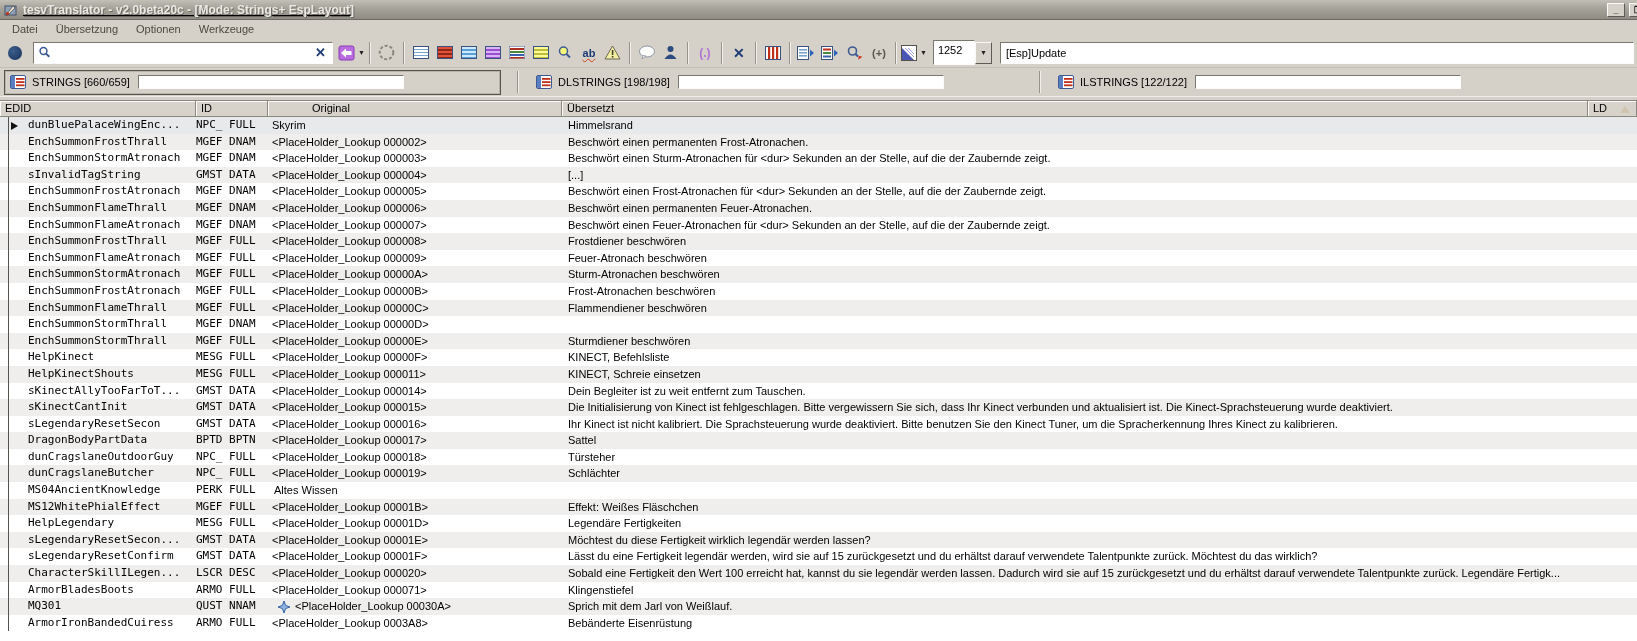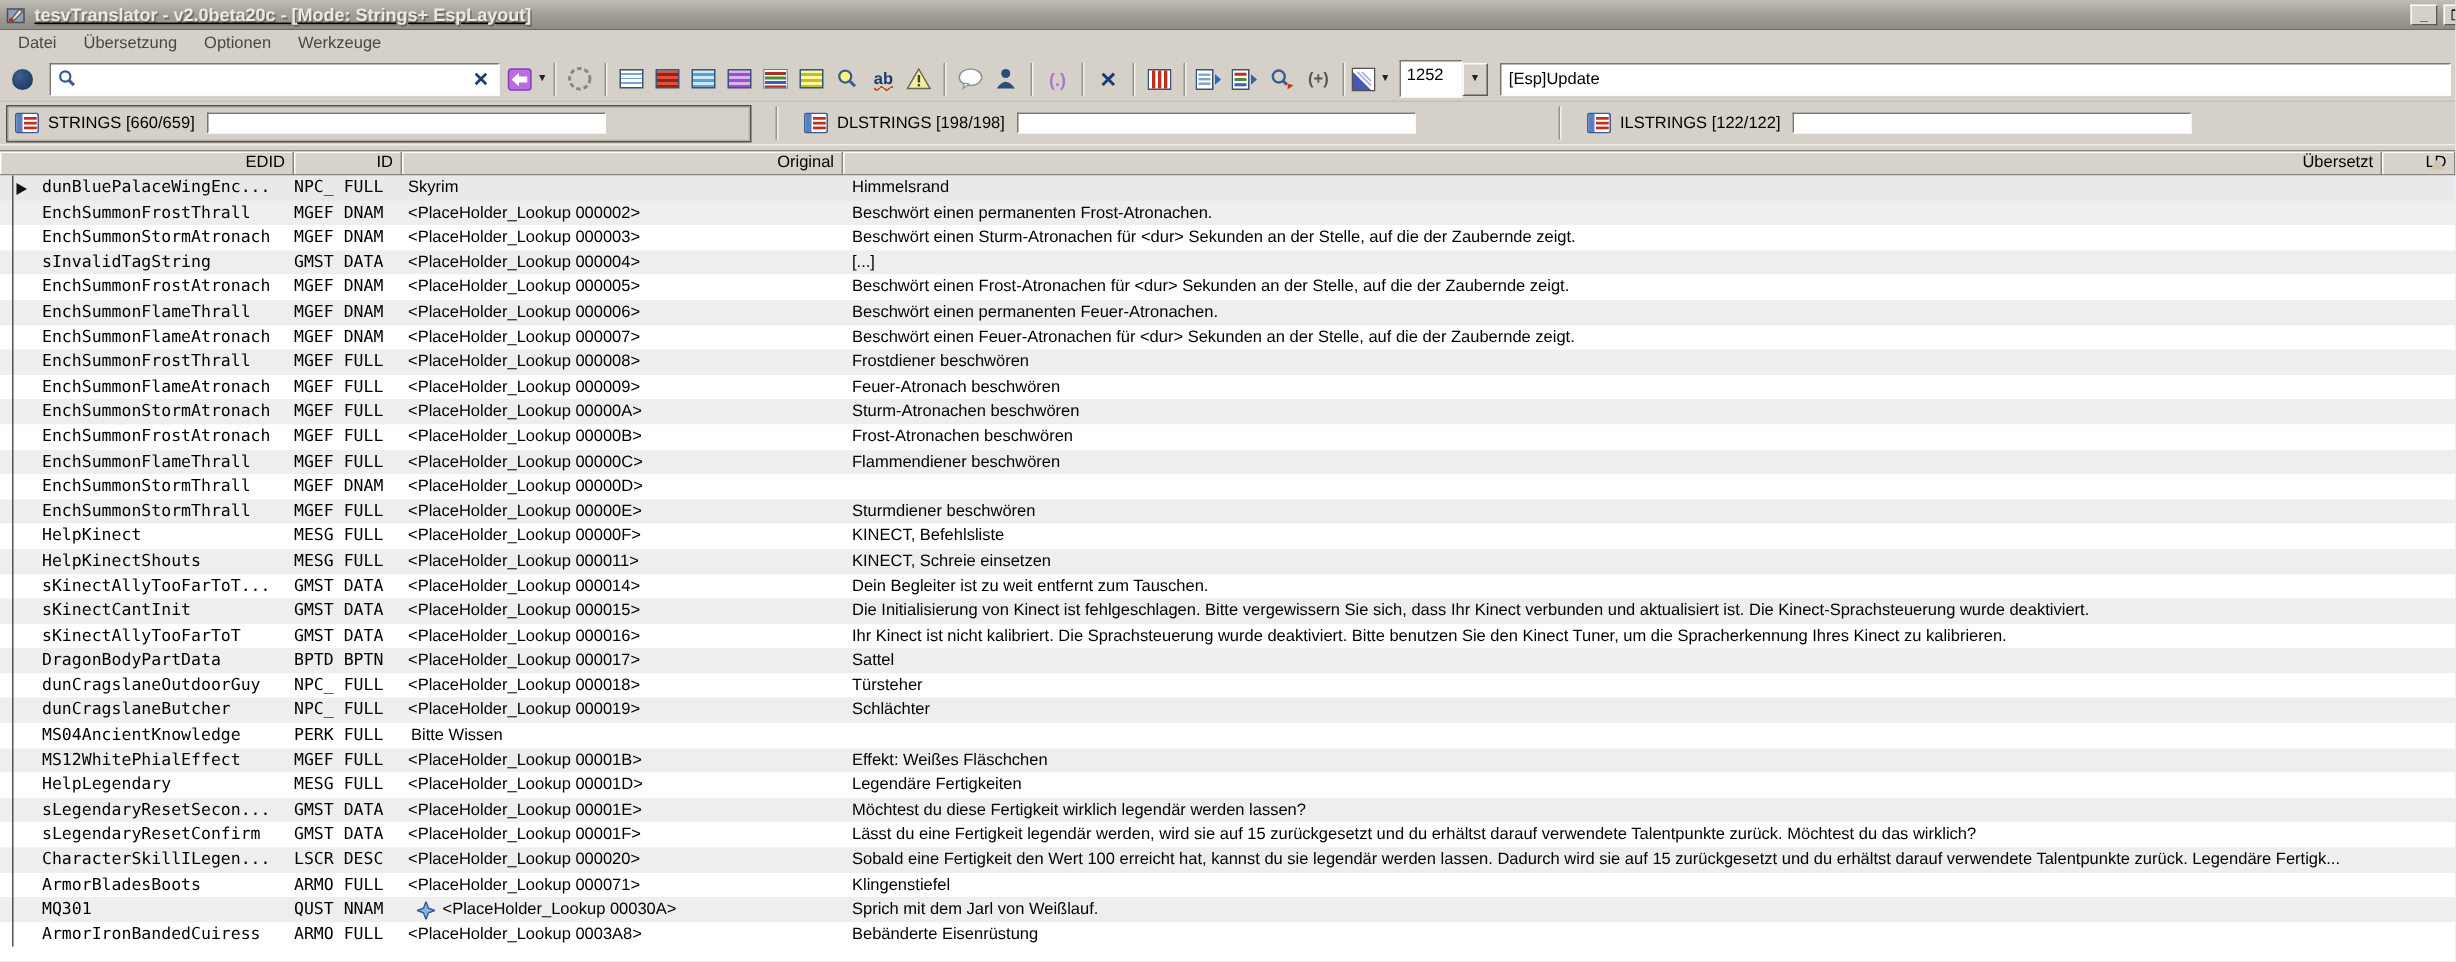--- a/index.html
+++ b/index.html
@@ -64,21 +64,21 @@
   .tab-label{ margin-left:6px; white-space:nowrap; }
   .pbar{ height:14px; margin-left:8px; position:relative; }
   .pbar .fill{ position:absolute; left:1px; top:1px; bottom:1px; background:#9cc09a; }
   .g1{ width:497px; } .g1 .pbar{ width:266px; }
   .g2{ width:492px; } .g2 .pbar{ width:266px; }
   .g3{ width:492px; } .g3 .pbar{ width:266px; }
   .spacer1{ width:12px; } .spacer2{ width:8px; }
   
   .grid{ position:absolute; top:100px; left:0; right:0; bottom:0; background:#fff; overflow:hidden;
     border-top:1px solid #8a8780; }
-  .ghead{ height:16px; display:flex; background:#d7d3ca;text-align:right; }
+  .ghead{ height:16px; display:flex; background:#d7d3ca; }
   .gh{ border-right:1px solid #8a8780; border-bottom:1px solid #8a8780;
     box-shadow:inset 1px 1px 0 #fdfcf9; padding:1px 5px; white-space:nowrap; overflow:hidden; position:relative; }
   .gh-edid{ width:196px; } .gh-id{ width:72px; } .gh-orig{ width:294px;padding-left:44px; }
   .gh-trans{ flex:1; } .gh-ld{ width:49px; }
   .sort-tri{ position:absolute; right:6px; top:5px; width:0; height:0;
     border-left:5px solid transparent; border-right:5px solid transparent; border-bottom:7px solid #cfc5ae; }
   .gbody{ position:relative; }
   .gutter-line{ position:absolute; left:8px; top:0; bottom:0; width:1px; background:#55534e; }
   .grow{ display:flex; height:16.6px; line-height:16.6px; white-space:nowrap; background:#fff; }
   .grow.alt{ background:#efeeec; }
@@ -495,21 +495,21 @@
       <div class="grow alt">
     <span class="c-edid"><span>sKinectCantInit</span></span>
     <span class="c-id">GMST DATA</span>
     <span class="c-orig">
           <span>&lt;PlaceHolder_Lookup 000015&gt;</span>
         </span>
     <span class="c-trans">Die Initialisierung von Kinect ist fehlgeschlagen. Bitte vergewissern Sie sich, dass Ihr Kinect verbunden und aktualisiert ist. Die Kinect-Sprachsteuerung wurde deaktiviert.</span>
     <span class="c-ld"></span>
   </div>
       <div class="grow">
-    <span class="c-edid"><span>sKinectAllyTooFarToT</span></span>
+    <span class="c-edid"><span>sLegendaryResetSecon</span></span>
     <span class="c-id">GMST DATA</span>
     <span class="c-orig">
           <span>&lt;PlaceHolder_Lookup 000016&gt;</span>
         </span>
     <span class="c-trans">Ihr Kinect ist nicht kalibriert. Die Sprachsteuerung wurde deaktiviert. Bitte benutzen Sie den Kinect Tuner, um die Spracherkennung Ihres Kinect zu kalibrieren.</span>
     <span class="c-ld"></span>
   </div>
       <div class="grow alt">
     <span class="c-edid"><span>DragonBodyPartData</span></span>
     <span class="c-id">BPTD BPTN</span>
@@ -533,21 +533,21 @@
     <span class="c-id">NPC_ FULL</span>
     <span class="c-orig">
           <span>&lt;PlaceHolder_Lookup 000019&gt;</span>
         </span>
     <span class="c-trans">Schlächter</span>
     <span class="c-ld"></span>
   </div>
       <div class="grow">
     <span class="c-edid"><span>MS04AncientKnowledge</span></span>
     <span class="c-id">PERK FULL</span>
-    <span class="c-trans">Bitte Wissen</span>
+    <span class="c-trans">Altes Wissen</span>
     <span class="c-ld"></span>
   </div>
       <div class="grow alt">
     <span class="c-edid"><span>MS12WhitePhialEffect</span></span>
     <span class="c-id">MGEF FULL</span>
     <span class="c-orig">
           <span>&lt;PlaceHolder_Lookup 00001B&gt;</span>
         </span>
     <span class="c-trans">Effekt: Weißes Fläschchen</span>
     <span class="c-ld"></span>

